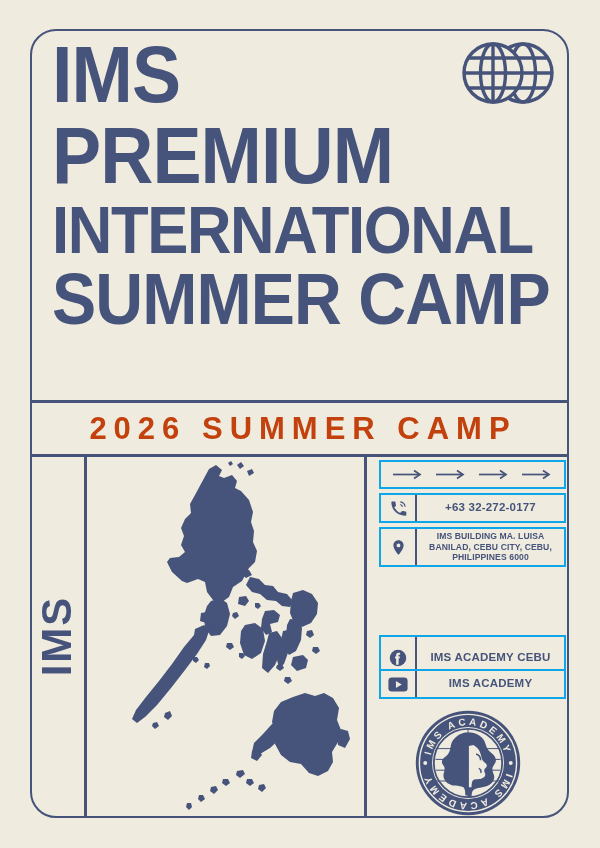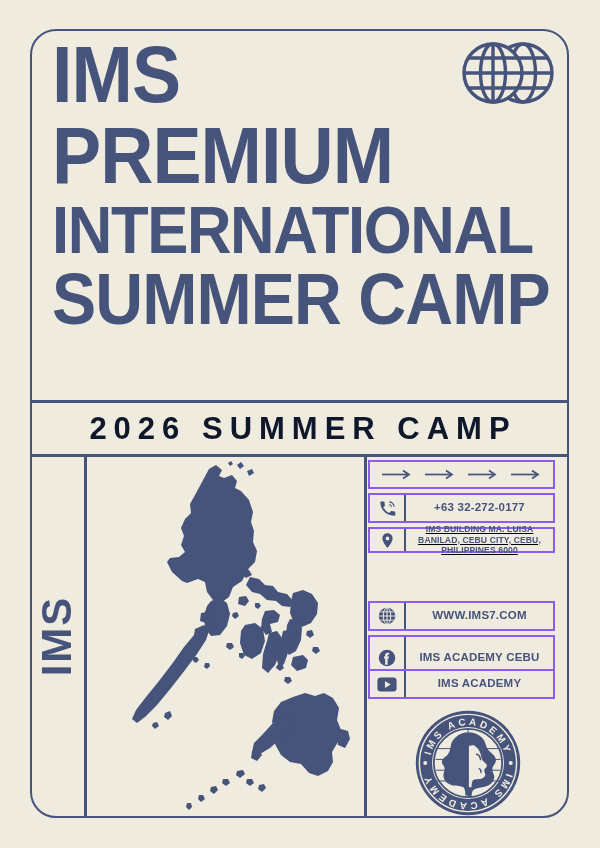--- a/index.html
+++ b/index.html
@@ -80,21 +80,21 @@
 
   .subtitle {
     position: absolute;
     left: 31px;
     top: 404px;
     width: 537px;
     height: 50px;
     display: flex;
     align-items: center;
     justify-content: center;
-    color: #0f172a;
+    color: #c2410c;
     font-family: "Liberation Sans Narrow", "Liberation Sans", sans-serif;
     font-weight: 700;
     font-size: 31px;
     letter-spacing: 7px;
     text-indent: 7px;
   }
 
   
   .vdiv {
     position: absolute;
@@ -143,23 +143,23 @@
   .contact-col {
     position: absolute;
     left: 367px;
     top: 456px;
     width: 201px;
     height: 362px;
   }
 
   .cbox {
     position: absolute;
-    left: 1px;
+    left: 12px;
     width: 187px;
-    border: 2px solid #8b5cf6;
+    border: 2px solid #0ea5e9;
     box-sizing: border-box;
     background: #efebdf;
   }
 
   .arrows-box {
     top: 4px;
     height: 29px;
     display: flex;
     align-items: center;
     justify-content: space-around;
@@ -190,21 +190,21 @@
     font-family: "Liberation Sans Narrow", "Liberation Sans", sans-serif;
     font-weight: 700;
     font-size: 11.5px;
     letter-spacing: 0.2px;
     line-height: 1.18;
     padding: 0 3px;
   }
   .ctext.small { font-size: 8.6px; line-height: 1.22; letter-spacing: 0.1px; }
 
   .r-phone    { top: 37px;  height: 30px; }
-  .r-address  { top: 71px;  height: 26px; text-decoration: underline; }
+  .r-address  { top: 71px;  height: 40px; }
   .r-email    { top: 111px; height: 30px; }
   .r-web      { top: 145px; height: 30px; }
   .r-fb       { top: 179px; height: 46px; }
   .r-yt       { top: 213px; height: 30px; }
 
   .badge-wrap {
     position: absolute;
     left: 0;
     top: 252px;
     width: 201px;
@@ -374,37 +374,20 @@
         <div class="cicon">
           <svg width="17" height="17" viewBox="0 0 24 24">
               <path fill="#46537a" d="M12 1.8c-4 0-7.2 3.2-7.2 7.2 0 5.4 7.2 13.2 7.2 13.2s7.2-7.8 7.2-13.2c0-4-3.2-7.2-7.2-7.2zm0 9.9a2.7 2.7 0 1 1 0-5.4 2.7 2.7 0 0 1 0 5.4z"></path>
             </svg>
         </div>
         <div class="ctext small">IMS BUILDING MA. LUISA BANILAD, CEBU CITY, CEBU, PHILIPPINES 6000</div>
       </div>
     </div>
 
 
-    <div class="cbox r-web">
-      <div class="crow">
-        <div class="cicon">
-          <svg width="18" height="18" viewBox="0 0 24 24">
-              <circle cx="12" cy="12" r="11" fill="#46537a"></circle>
-              <g fill="none" stroke="#efebdf" stroke-width="1.3">
-                <ellipse cx="12" cy="12" rx="5" ry="11"></ellipse>
-                <line x1="1" y1="12" x2="23" y2="12"></line>
-                <line x1="3.2" y1="6.5" x2="20.8" y2="6.5"></line>
-                <line x1="3.2" y1="17.5" x2="20.8" y2="17.5"></line>
-                <line x1="12" y1="1" x2="12" y2="23"></line>
-              </g>
-            </svg>
-        </div>
-        <div class="ctext">WWW.IMS7.COM</div>
-      </div>
-    </div>
 
     <div class="cbox r-fb">
       <div class="crow">
         <div class="cicon">
           <svg width="18" height="18" viewBox="0 0 24 24">
               <circle cx="12" cy="12" r="11" fill="#46537a"></circle>
               <path fill="#efebdf" d="M14.9 12.6h-2.1V21h-3.3v-8.4H8V9.9h1.5V8.2c0-2 .9-3.3 3.3-3.3h2v2.7h-1.2c-.9 0-1 .3-1 1v1.3h2.2l-.9 2.7z"></path>
             </svg>
         </div>
         <div class="ctext">IMS ACADEMY CEBU</div>

